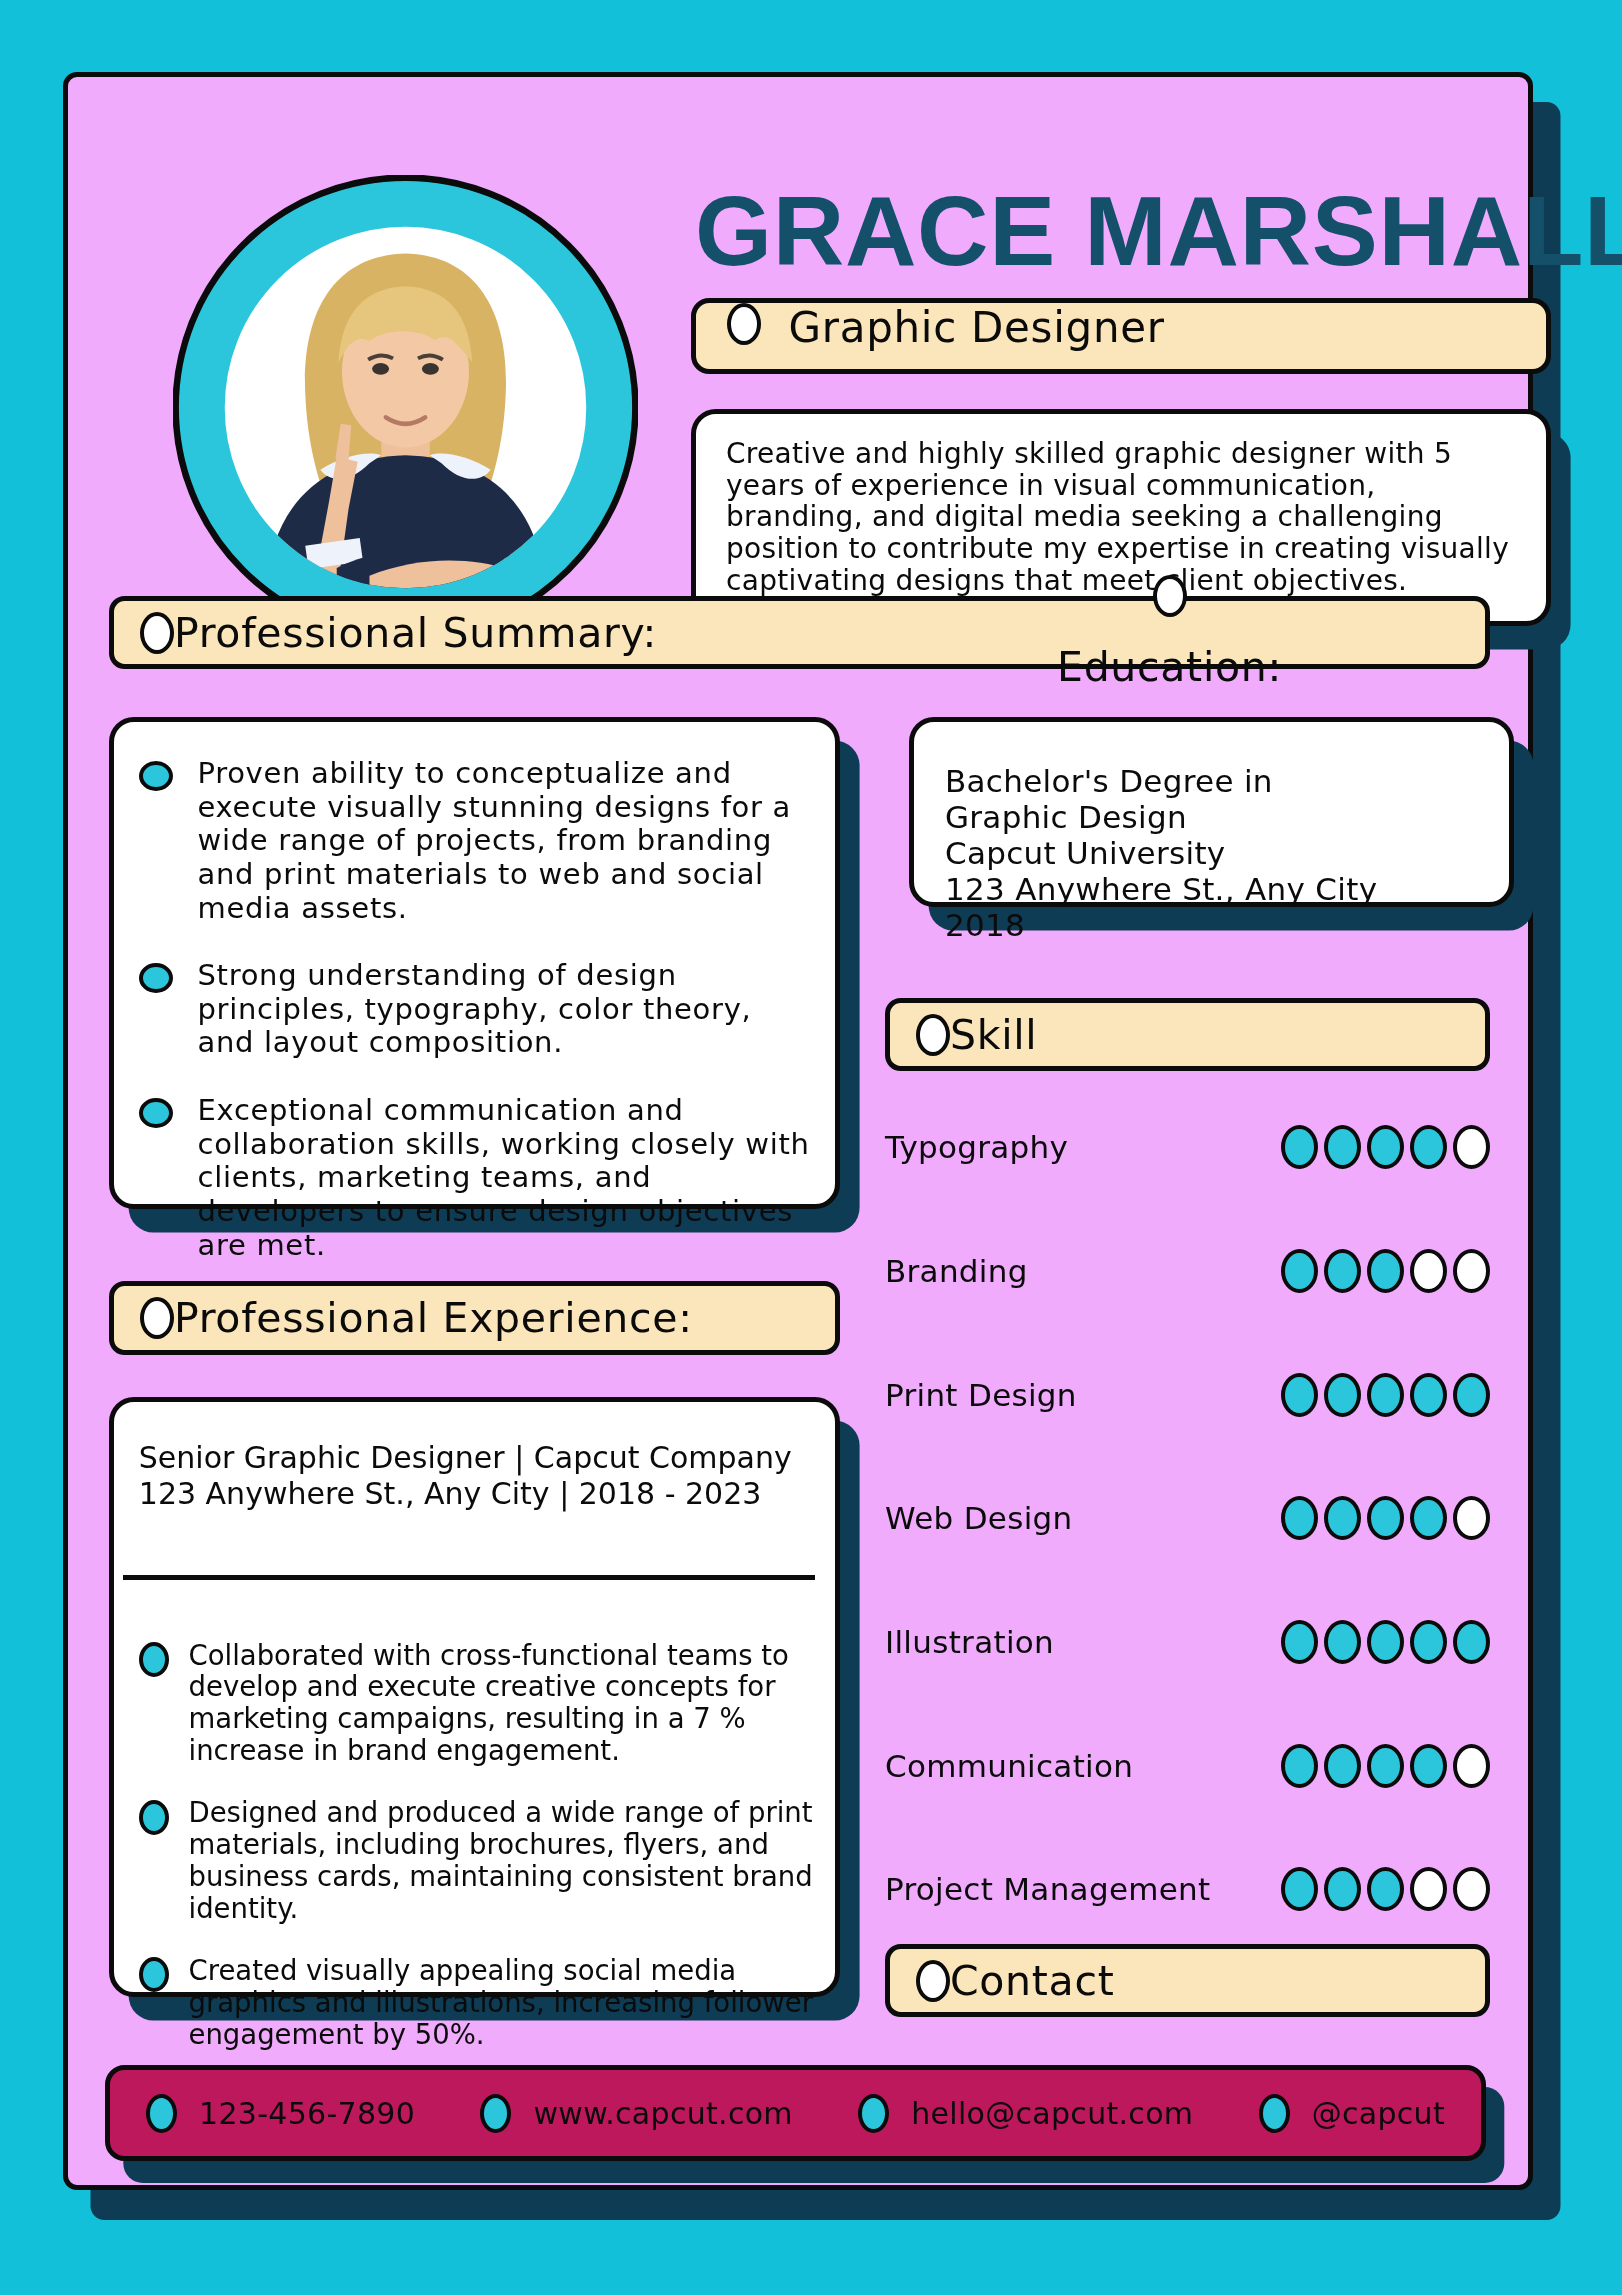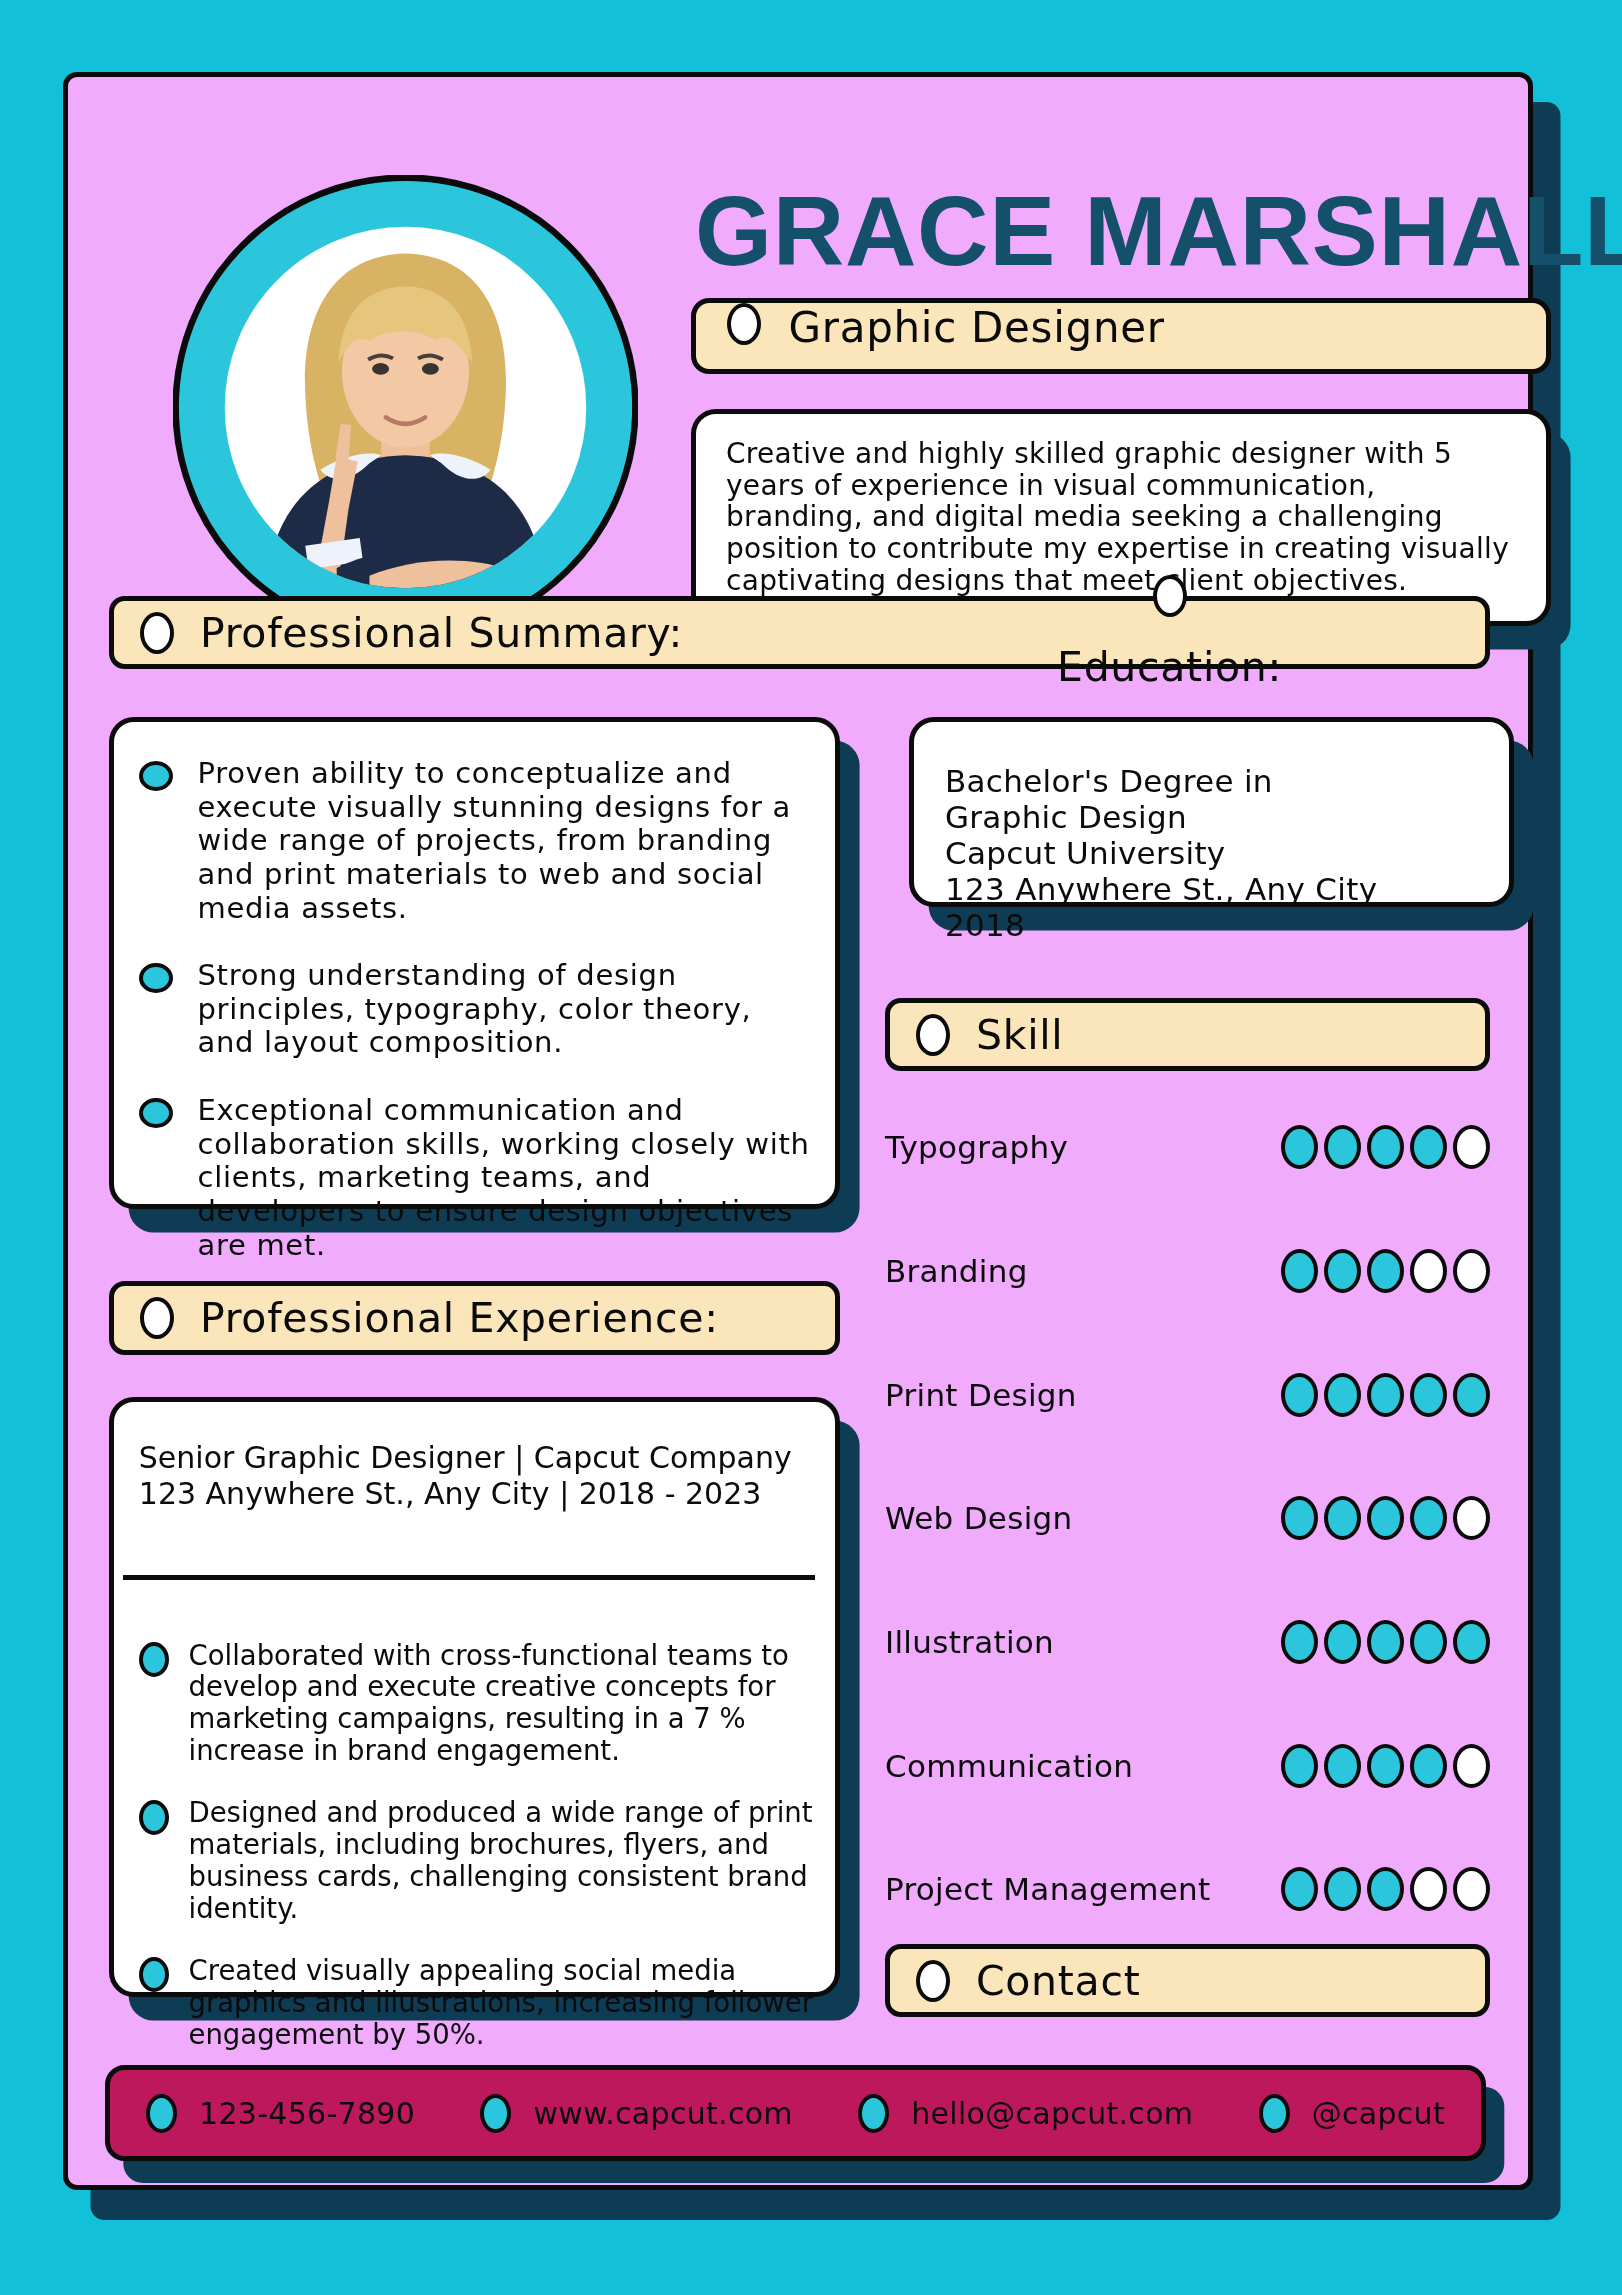--- a/index.html
+++ b/index.html
@@ -38,21 +38,21 @@
     position:absolute;left:623px;top:332px;width:860px;height:217px;
     background:#ffffff;border:5.2px solid #0b0b0b;border-radius:25px;
     box-shadow:19.6px 23.6px 0 #0e3c55;box-sizing:border-box;
     padding:23.6px 30px;
   }
   .objective-box p{margin:0;font-size:28px;line-height:1.14;color:#0b0b0b;letter-spacing:0.3px;}
 
   
   .section-bar{
     position:absolute;background:#fae6ba;border:5.2px solid #0b0b0b;border-radius:15.7px;
-    box-sizing:border-box;display:flex;align-items:center;gap:26px;padding:8px 26px;
+    box-sizing:border-box;display:flex;align-items:center;padding:8px 26px;
   }
   .section-bar .label{font-size:41px;color:#0b0b0b;letter-spacing:0.7px;white-space:nowrap;}
   .pill{
     flex:0 0 auto;width:34px;height:42px;border-radius:50%;
     background:#ffffff;border:4.6px solid #0b0b0b;box-sizing:border-box;
   }
   .bar-two{justify-content:flex-start;}
   .bar-two .col2{display:flex;align-items:center;gap:26px;margin-left:auto;width:579px;flex-direction:column;}
 
   
@@ -275,21 +275,21 @@
     </div>
 
     <div class="content-box" style="left:41px;top:1320px;width:731px;height:600px;padding:38px 17px 19.6px 6.5px;">
       <div style="padding-left:18.3px;">
         <div class="exp-title">Senior Graphic Designer | Capcut Company</div>
         <div class="exp-title">123 Anywhere St., Any City | 2018 - 2023</div>
       </div>
       <hr class="exp-divider">
       <ul class="dotlist narrow">
         <li>Collaborated with cross-functional teams to develop and execute creative concepts for marketing campaigns, resulting in a 7 % increase in brand engagement.</li>
-        <li>Designed and produced a wide range of print materials, including brochures, flyers, and business cards, challenging consistent  brand identity.</li>
+        <li>Designed and produced a wide range of print materials, including brochures, flyers, and business cards, maintaining consistent  brand identity.</li>
         <li>Created visually appealing social media graphics and illustrations, increasing follower engagement by 50%.</li>
       </ul>
     </div>
 
     <div class="section-bar" style="left:817px;top:1867px;width:605px;height:73px;">
       <span class="pill"></span>
       <span class="label">Contact</span>
     </div>
 
   </div>

